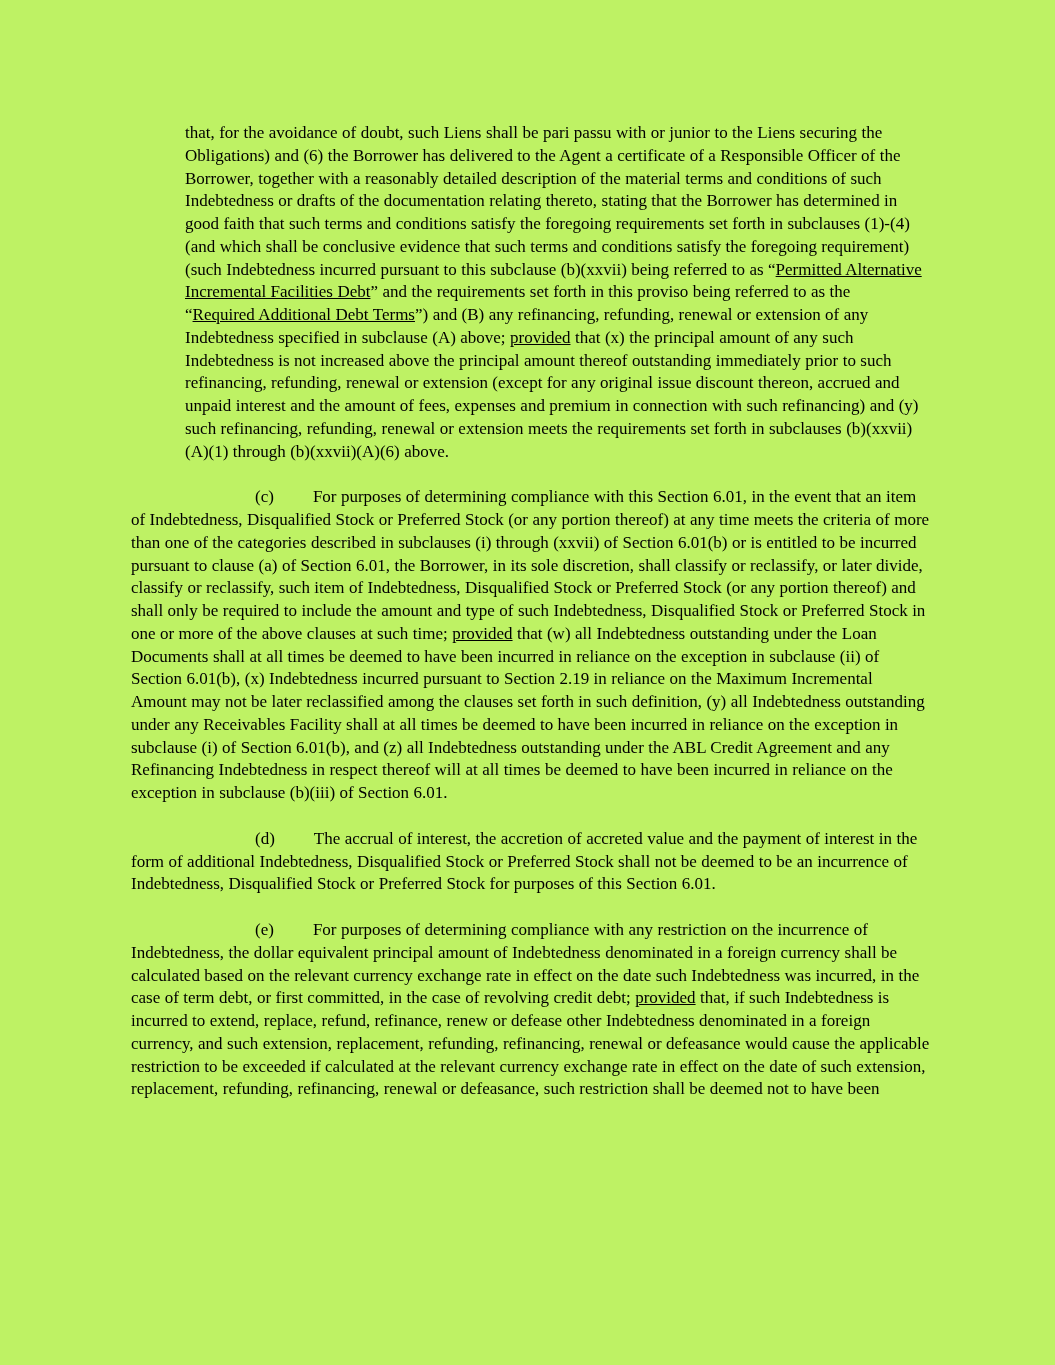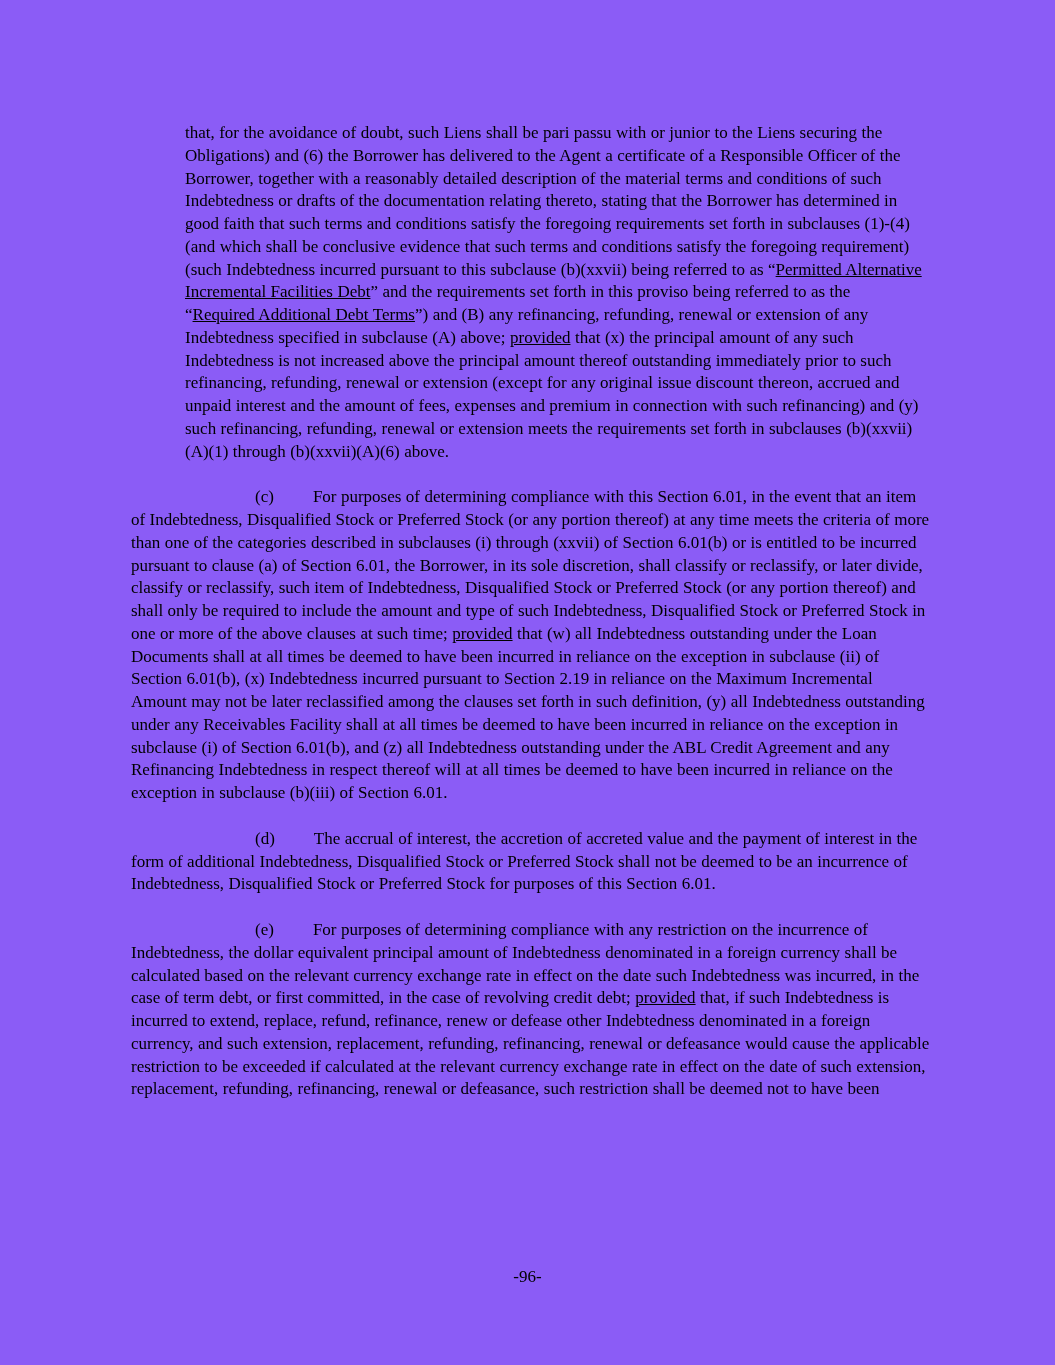--- a/index.html
+++ b/index.html
@@ -2,21 +2,21 @@
 <html><head>
   <meta charset="utf-8">
   <style>
     * { margin: 0; padding: 0; box-sizing: border-box; }
     html, body { background: #ffffff; }
     .page {
       position: relative;
       width: 1055px;
       height: 1365px;
       margin: 0 auto;
-      background: #8b5cf6;
+      background: #bef264;
       color: #000000;
       font-family: "Liberation Serif", serif;
       font-size: 17px;
       line-height: 22.75px;
       padding: 122px 125px 0 123px;
       overflow: hidden;
     }
     .para {
       text-align: left;
       margin-bottom: 23px;
@@ -51,15 +51,14 @@
 <div class="page">
 
   <p class="para block-indent"><span>that, for the avoidance of doubt, such Liens shall be pari passu with or junior to the Liens securing the Obligations) and (6) the Borrower has delivered to the Agent a certificate of a Responsible Officer of the Borrower, together with a reasonably detailed description of the material terms and conditions of such Indebtedness or drafts of the documentation relating thereto, stating that the Borrower has determined in good faith that such terms and conditions satisfy the foregoing requirements set forth in subclauses (1)-(4) (and which shall be conclusive evidence that such terms and conditions satisfy the foregoing requirement) (such Indebtedness incurred pursuant to this subclause (b)(xxvii) being referred to as “</span><span class="u">Permitted Alternative Incremental Facilities Debt</span><span>” and the requirements set forth in this proviso being referred to as the “</span><span class="u">Required Additional Debt Terms</span><span>”) and (B) any refinancing, refunding, renewal or extension of any Indebtedness specified in subclause (A) above; </span><span class="u">provided</span><span> that (x) the principal amount of any such Indebtedness is not increased above the principal amount thereof outstanding immediately prior to such refinancing, refunding, renewal or extension (except for any original issue discount thereon, accrued and unpaid interest and the amount of fees, expenses and premium in connection with such refinancing) and (y) such refinancing, refunding, renewal or extension meets the requirements set forth in subclauses (b)(xxvii)(A)(1) through (b)(xxvii)(A)(6) above.</span></p>
 
   <p class="para labeled"><span>(c)</span><span class="tab"></span><span>For purposes of determining compliance with this Section 6.01, in the event that an item of Indebtedness, Disqualified Stock or Preferred Stock (or any portion thereof) at any time meets the criteria of more than one of the categories described in subclauses (i) through (xxvii) of Section 6.01(b) or is entitled to be incurred pursuant to clause (a) of Section 6.01, the Borrower, in its sole discretion, shall classify or reclassify, or later divide, classify or reclassify, such item of Indebtedness, Disqualified Stock or Preferred Stock (or any portion thereof) and shall only be required to include the amount and type of such Indebtedness, Disqualified Stock or Preferred Stock in one or more of the above clauses at such time; </span><span class="u">provided</span><span> that (w) all Indebtedness outstanding under the Loan Documents shall at all times be deemed to have been incurred in reliance on the exception in subclause (ii) of Section 6.01(b), (x) Indebtedness incurred pursuant to Section 2.19 in reliance on the Maximum Incremental Amount may not be later reclassified among the clauses set forth in such definition, (y) all Indebtedness outstanding under any Receivables Facility shall at all times be deemed to have been incurred in reliance on the exception in subclause (i) of Section 6.01(b), and (z) all Indebtedness outstanding under the ABL Credit Agreement and any Refinancing Indebtedness in respect thereof will at all times be deemed to have been incurred in reliance on the exception in subclause (b)(iii) of Section 6.01.</span></p>
 
   <p class="para labeled"><span>(d)</span><span class="tab"></span><span>The accrual of interest, the accretion of accreted value and the payment of interest in the form of additional Indebtedness, Disqualified Stock or Preferred Stock shall not be deemed to be an incurrence of Indebtedness, Disqualified Stock or Preferred Stock for purposes of this Section 6.01.</span></p>
 
   <p class="para labeled"><span>(e)</span><span class="tab"></span><span>For purposes of determining compliance with any restriction on the incurrence of Indebtedness, the dollar equivalent principal amount of Indebtedness denominated in a foreign currency shall be calculated based on the relevant currency exchange rate in effect on the date such Indebtedness was incurred, in the case of term debt, or first committed, in the case of revolving credit debt; </span><span class="u">provided</span><span> that, if such Indebtedness is incurred to extend, replace, refund, refinance, renew or defease other Indebtedness denominated in a foreign currency, and such extension, replacement, refunding, refinancing, renewal or defeasance would cause the applicable restriction to be exceeded if calculated at the relevant currency exchange rate in effect on the date of such extension, replacement, refunding, refinancing, renewal or defeasance, such restriction shall be deemed not to have been</span></p>
 
-  <div class="page-number">-96-</div>
 
 </div>
 
 </body></html>

